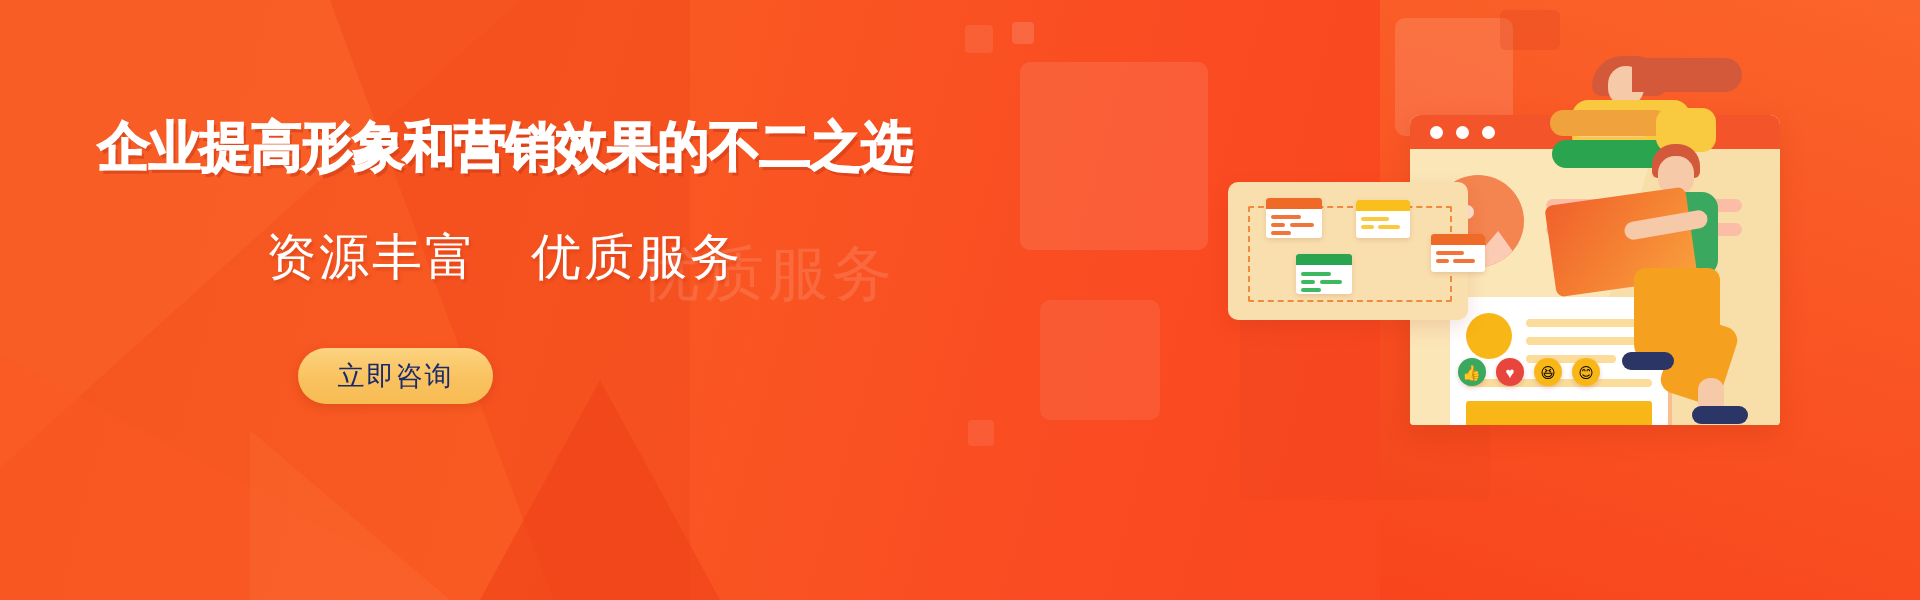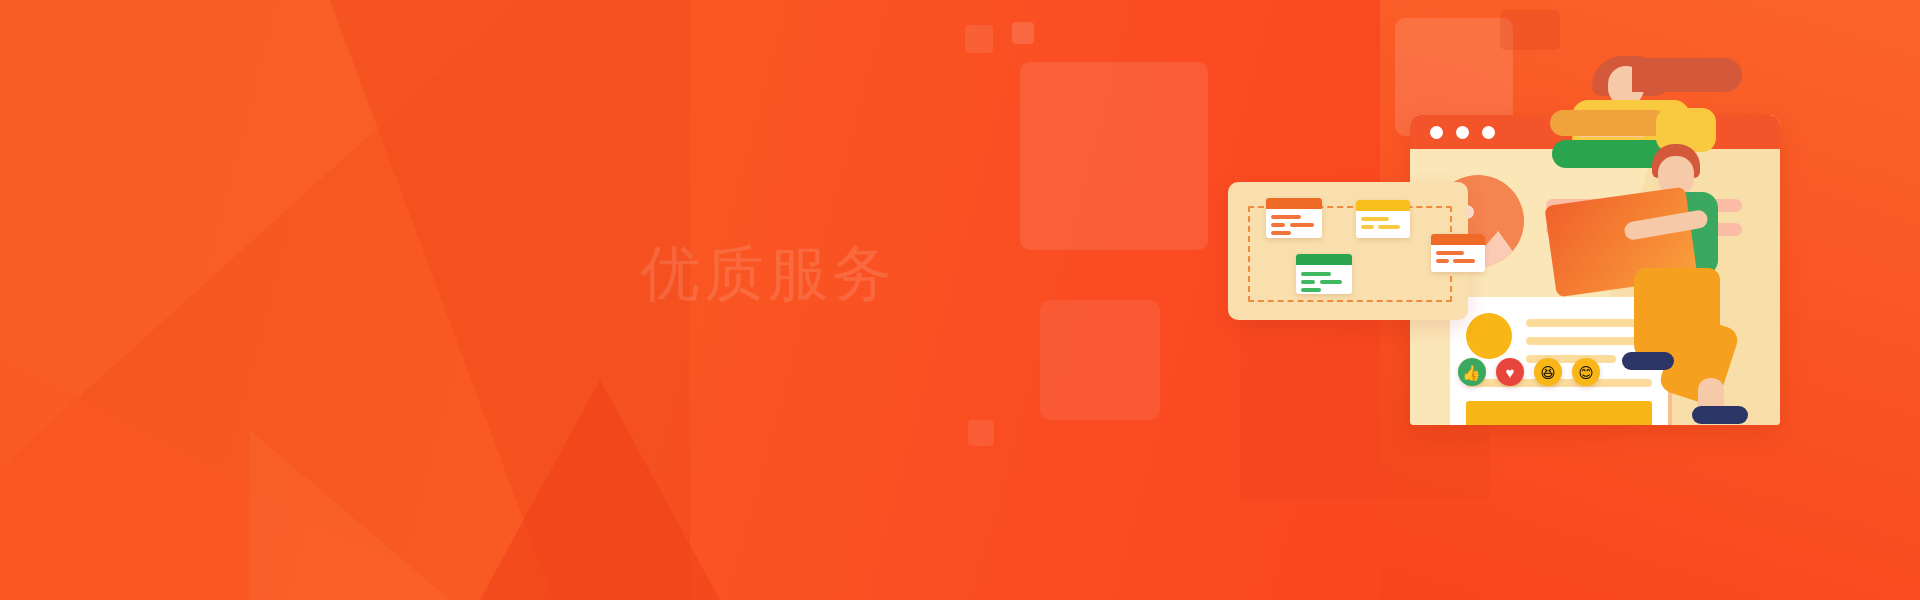--- a/index.html
+++ b/index.html
@@ -283,20 +283,29 @@
 
   <div class="geo geo-sq" style="left:965px;top:25px;width:28px;height:28px;"></div>
   <div class="geo geo-sq" style="left:1012px;top:22px;width:22px;height:22px;opacity:.14;"></div>
   <div class="geo geo-sq" style="left:968px;top:420px;width:26px;height:26px;"></div>
   <div class="geo geo-sq-lg" style="left:1020px;top:62px;width:188px;height:188px;"></div>
   <div class="geo geo-sq-lg" style="left:1040px;top:300px;width:120px;height:120px;opacity:.08;"></div>
   <div class="geo geo-sq-lg" style="left:1395px;top:18px;width:118px;height:118px;opacity:.13;"></div>
   <div class="geo geo-sq-dk" style="left:1500px;top:10px;width:60px;height:40px;"></div>
   <div class="geo geo-sq-dk" style="left:1240px;top:250px;width:250px;height:250px;opacity:.10;"></div>
 
+  <div class="copy">
+    <div class="headline">企业提高形象和营销效果的不二之选</div>
+
+    <div class="subheadline">资源丰富　优质服务</div>
+
+    <div class="cta-wrap">
+      <button class="cta">立即咨询</button>
+    </div>
+  </div>
 
   <div class="watermark">优质服务</div>
 
   <div class="illus">
 
     <div class="lamp-dot"></div>
     <div class="lamp-line"></div>
 
     <div class="il browser">
       <div class="browser-bar">

